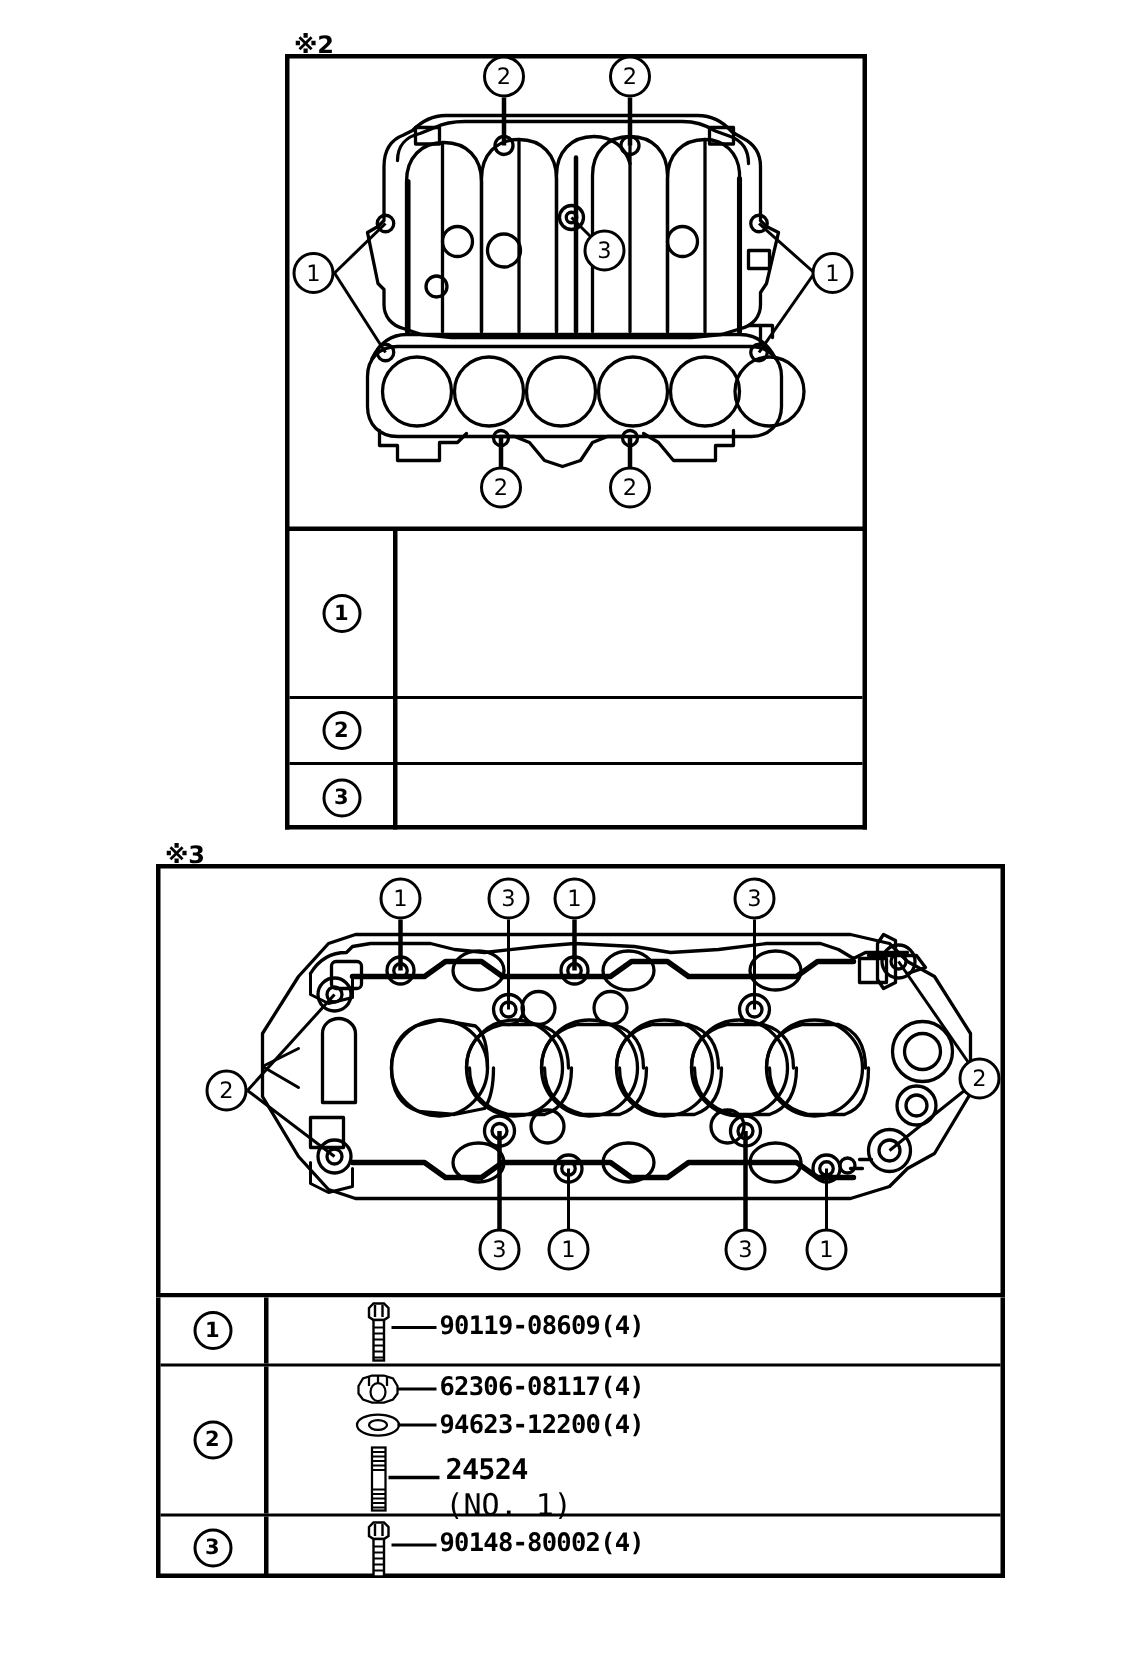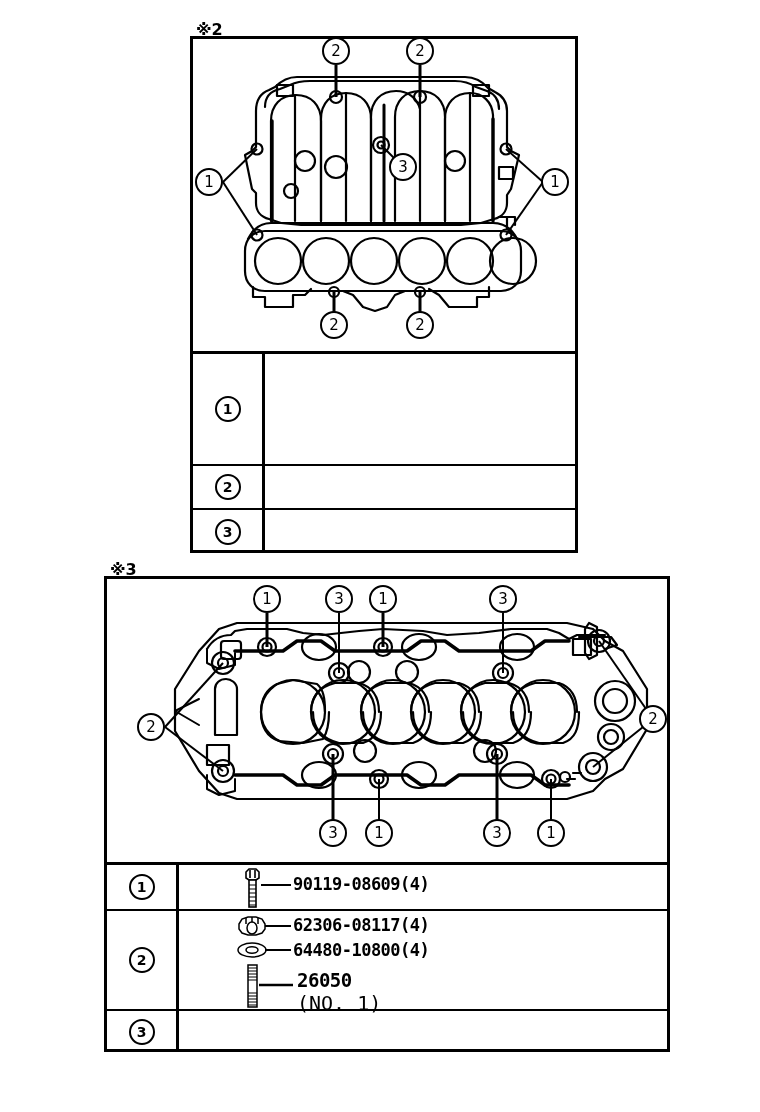--- a/index.html
+++ b/index.html
@@ -333,39 +333,55 @@
 
       <svg class="abs" style="left:56px;top:30px;" width="34" height="18" viewBox="0 0 34 18">
         <g stroke="#000" fill="#fff" stroke-width="1.5">
           <ellipse cx="17" cy="9" rx="14" ry="7"></ellipse>
           <ellipse cx="17" cy="9" rx="6" ry="3.2"></ellipse>
         </g>
       </svg>
       <svg class="abs" style="left:84px;top:35px;" width="30" height="8">
           <path d="M2,4 L28,4" stroke="#000" stroke-width="2" fill="none"></path>
         </svg>
-      <div class="pnum" style="left:114px;top:29px;">64480-10800(4)</div>
+      <div class="pnum" style="left:114px;top:29px;">94623-12200(4)</div>
 
       <svg class="abs" style="left:60px;top:52px;" width="26" height="46" viewBox="0 0 26 46">
         <g stroke="#000" fill="#fff" stroke-width="1.5">
           <rect x="9" y="2" width="9" height="42"></rect>
           <g stroke-width="1.2">
             <path d="M9,5 L18,5 M9,8 L18,8 M9,11 L18,11 M9,14 L18,14 M9,17 L18,17
                      M9,30 L18,30 M9,33 L18,33 M9,36 L18,36 M9,39 L18,39 M9,42 L18,42"></path>
           </g>
         </g>
       </svg>
       <svg class="abs" style="left:78px;top:70px;" width="38" height="8">
           <path d="M2,4 L36,4" stroke="#000" stroke-width="2.4" fill="none"></path>
         </svg>
-      <div class="pnum big" style="left:118px;top:58px;">26050</div>
+      <div class="pnum big" style="left:118px;top:58px;">24524</div>
       <div class="pnum sub" style="left:118px;top:80px;">(NO. 1)</div>
     </div>
   </div>
 
   <div class="row" style="height:43px;">
     <div class="idxcell">
       <div class="cnum">3</div>
     </div>
+    <div class="bodycell">
+      <svg class="abs" style="left:60px;top:2px;" width="26" height="40" viewBox="0 0 26 40">
+        <g stroke="#000" fill="#fff" stroke-width="1.6">
+          <path d="M7,5 L10,2 L17,2 L20,5 L20,11 L17,13 L10,13 L7,11 Z"></path>
+          <path d="M11,3 L11,11 M16,3 L16,11"></path>
+          <rect x="10" y="13" width="7" height="25"></rect>
+          <g stroke-width="1.2">
+              <path d="M10,18 L17,18 M10,22 L17,22 M10,26 L17,26 M10,30 L17,30 M10,34 L17,34"></path>
+            </g>
+        </g>
+      </svg>
+      <svg class="abs" style="left:80px;top:15px;" width="34" height="8">
+          <path d="M2,4 L32,4" stroke="#000" stroke-width="2" fill="none"></path>
+        </svg>
+      <div class="pnum" style="left:114px;top:8px;">90148-80002(4)</div>
+    </div>
   </div>
 </div>
 
 <div class="wm" style="left:690px;top:1075px;">175943</div>
 
 </body></html>

